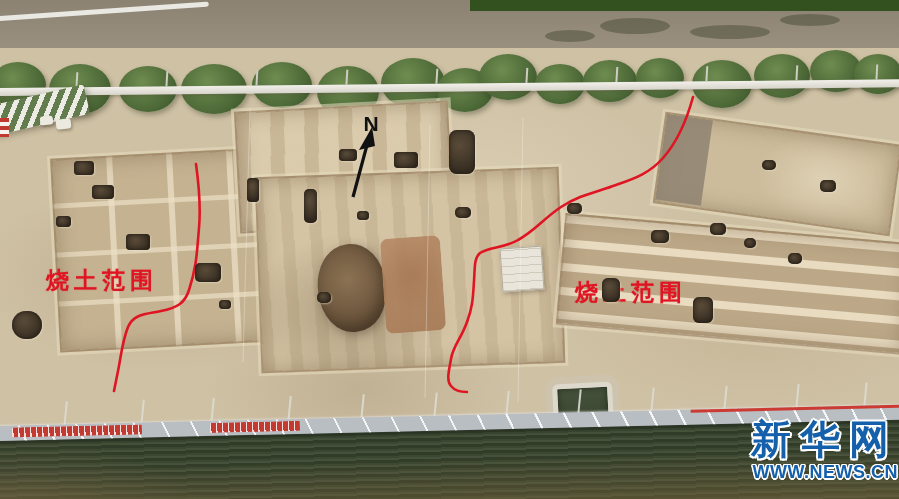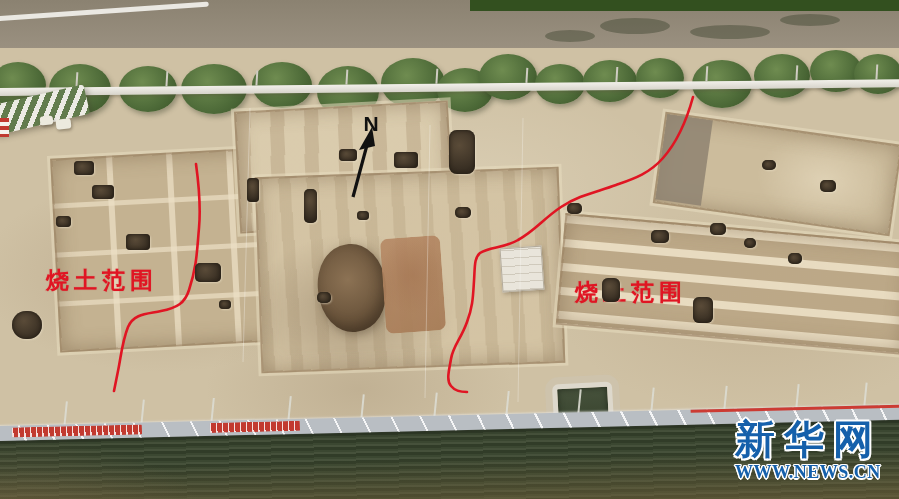--- a/index.html
+++ b/index.html
@@ -87,26 +87,26 @@
   #banner-right-stripe{position:absolute;left:695px;top:0;width:217px;height:3px;background:#cc3b33;}
   #pole-row{left:-4px;top:398px;width:912px;height:34px;transform:rotate(-1.35deg);transform-origin:0 0;}
   .pole{position:absolute;width:2px;height:29px;bottom:0;background:#dcdcd2;transform:rotate(7deg);opacity:.9;}
   
   #field{left:-5px;top:432px;width:912px;height:90px;transform:rotate(-1.35deg);transform-origin:0 0;
     background:
       radial-gradient(300px 120px at 0% 100%, rgba(125,105,70,.5), transparent 70%),
       linear-gradient(to bottom, rgba(0,0,0,0) 40%, rgba(120,100,60,.5) 92%),
       repeating-linear-gradient(to bottom, #46513b 0 2px, #313c28 2px 5px, #3b4731 5px 7px);}
   
-  #watermark{right:17px;bottom:16px;text-align:left;}
+  #watermark{right:1px;bottom:16px;text-align:right;}
   #wm-logo{color:#1560ab;font-size:40px;font-weight:800;letter-spacing:9px;line-height:1.05;
     font-family:"DejaVu Sans",sans-serif;
     text-shadow:2px 0 0 #fff,-2px 0 0 #fff,0 2px 0 #fff,0 -2px 0 #fff,1.5px 1.5px 0 #fff,-1.5px -1.5px 0 #fff,1.5px -1.5px 0 #fff,-1.5px 1.5px 0 #fff;}
   #wm-url{color:#1560ab;font-size:18px;font-weight:800;letter-spacing:.5px;margin-top:2px;
-    font-family:Liberation Serif, serif;
+    font-family:Liberation Sans, sans-serif;
     text-shadow:1.5px 0 0 #fff,-1.5px 0 0 #fff,0 1.5px 0 #fff,0 -1.5px 0 #fff,1px 1px 0 #fff,-1px -1px 0 #fff,1px -1px 0 #fff,-1px 1px 0 #fff;}
 </style>
 </head>
 <body>
 
 <div id="stage">
 
   <div id="road" class="abs">
       <div class="roadpatch" style="left: 600px; top: 18px; width: 70px; height: 16px;"></div>
       <div class="roadpatch" style="left: 690px; top: 25px; width: 80px; height: 14px;"></div>

